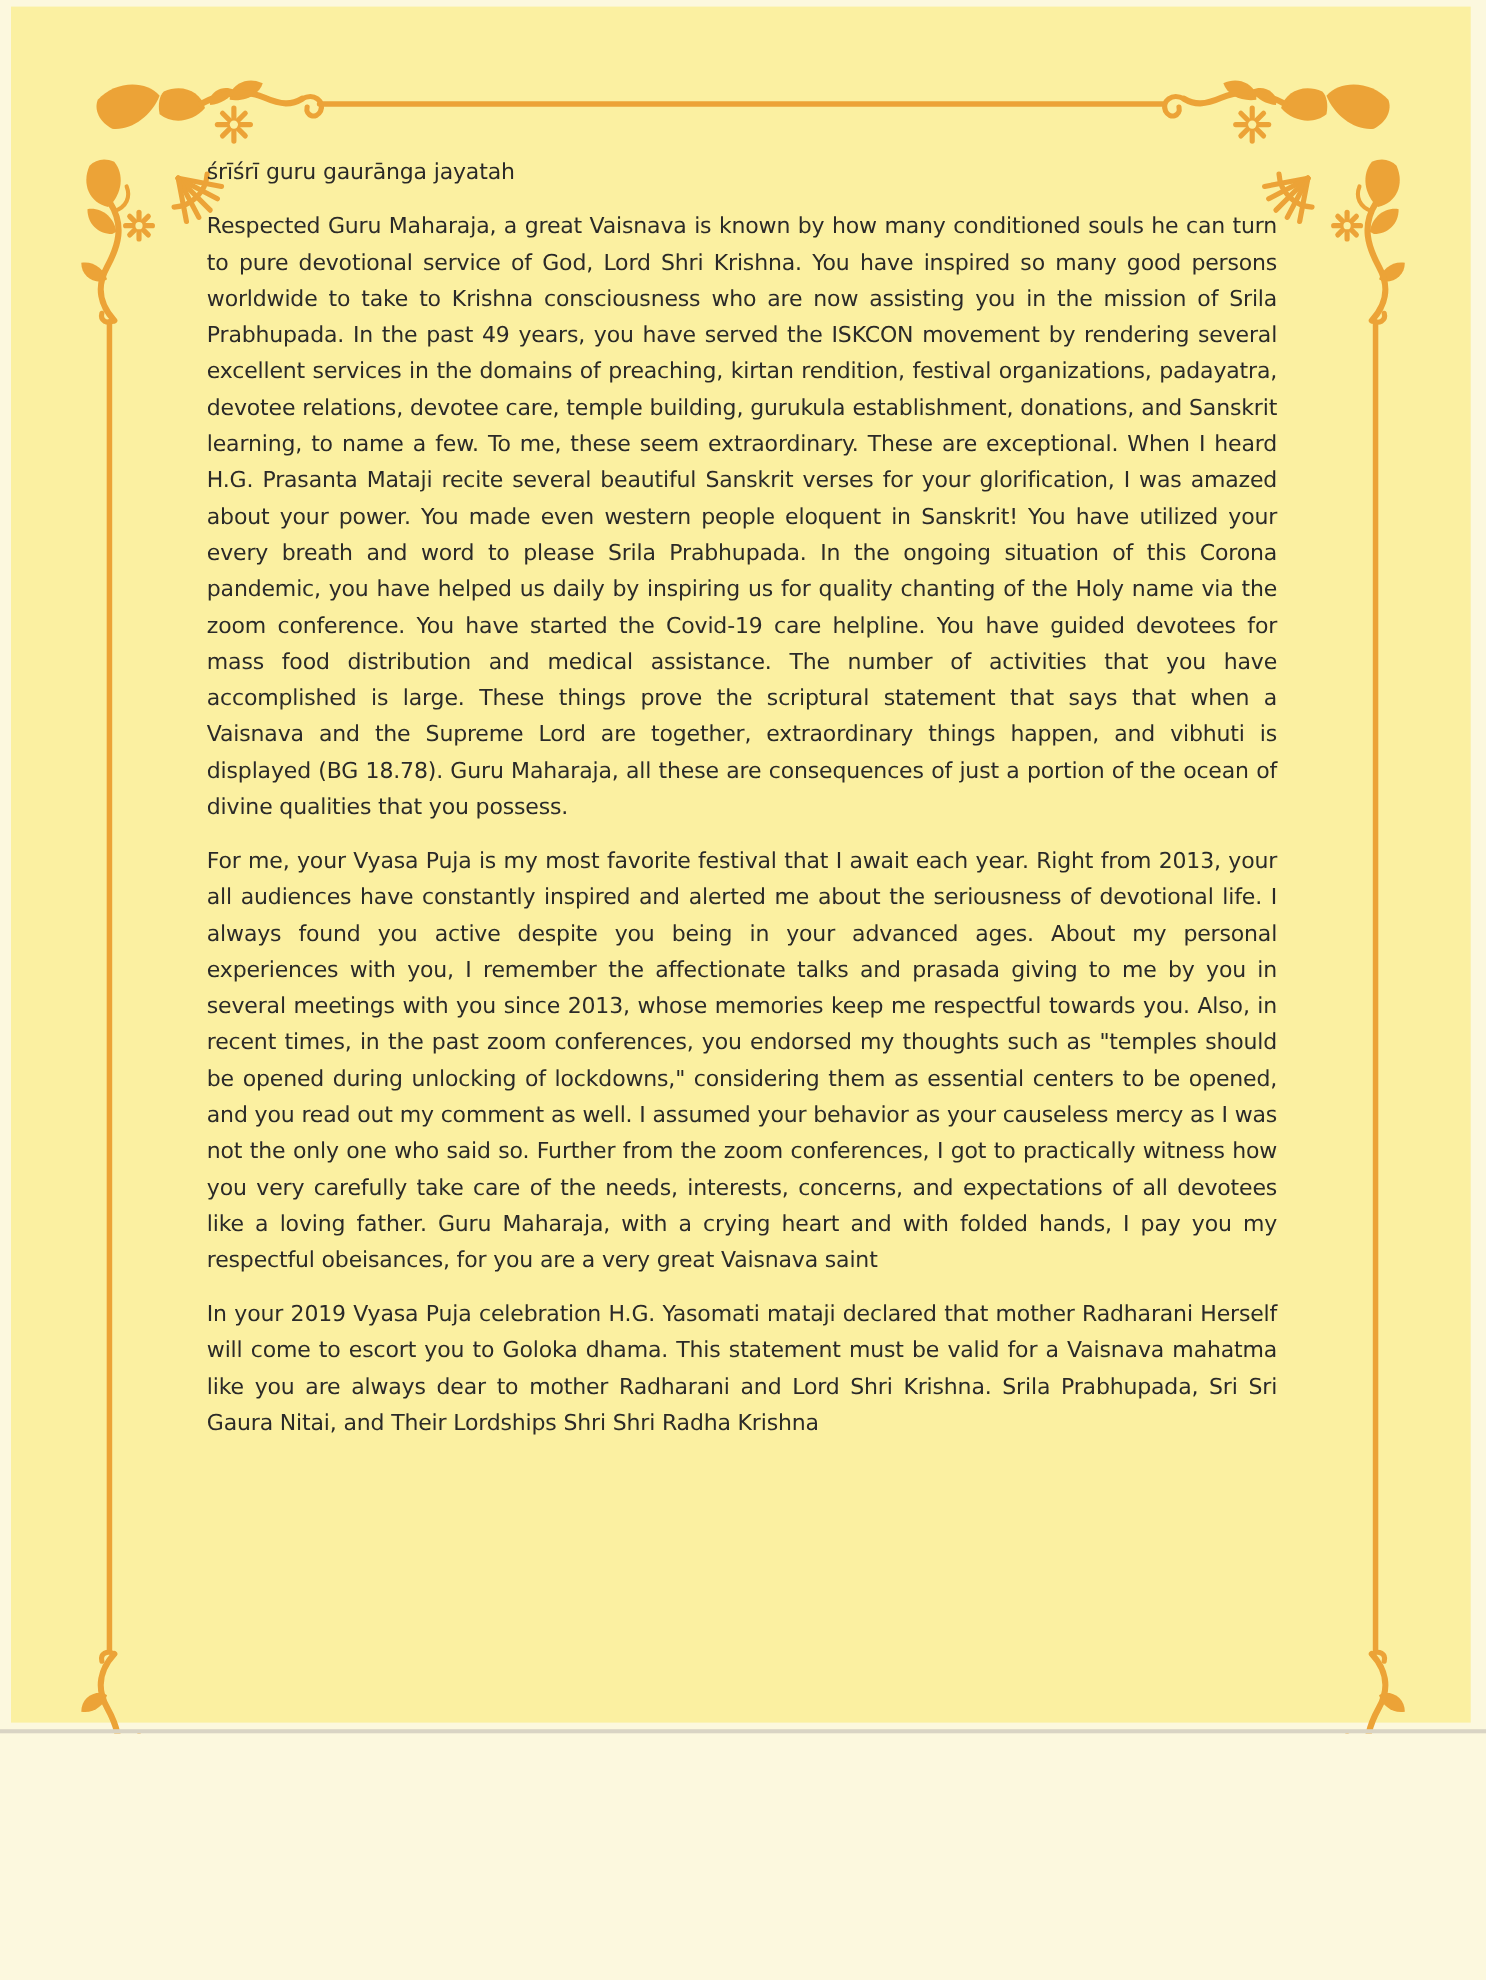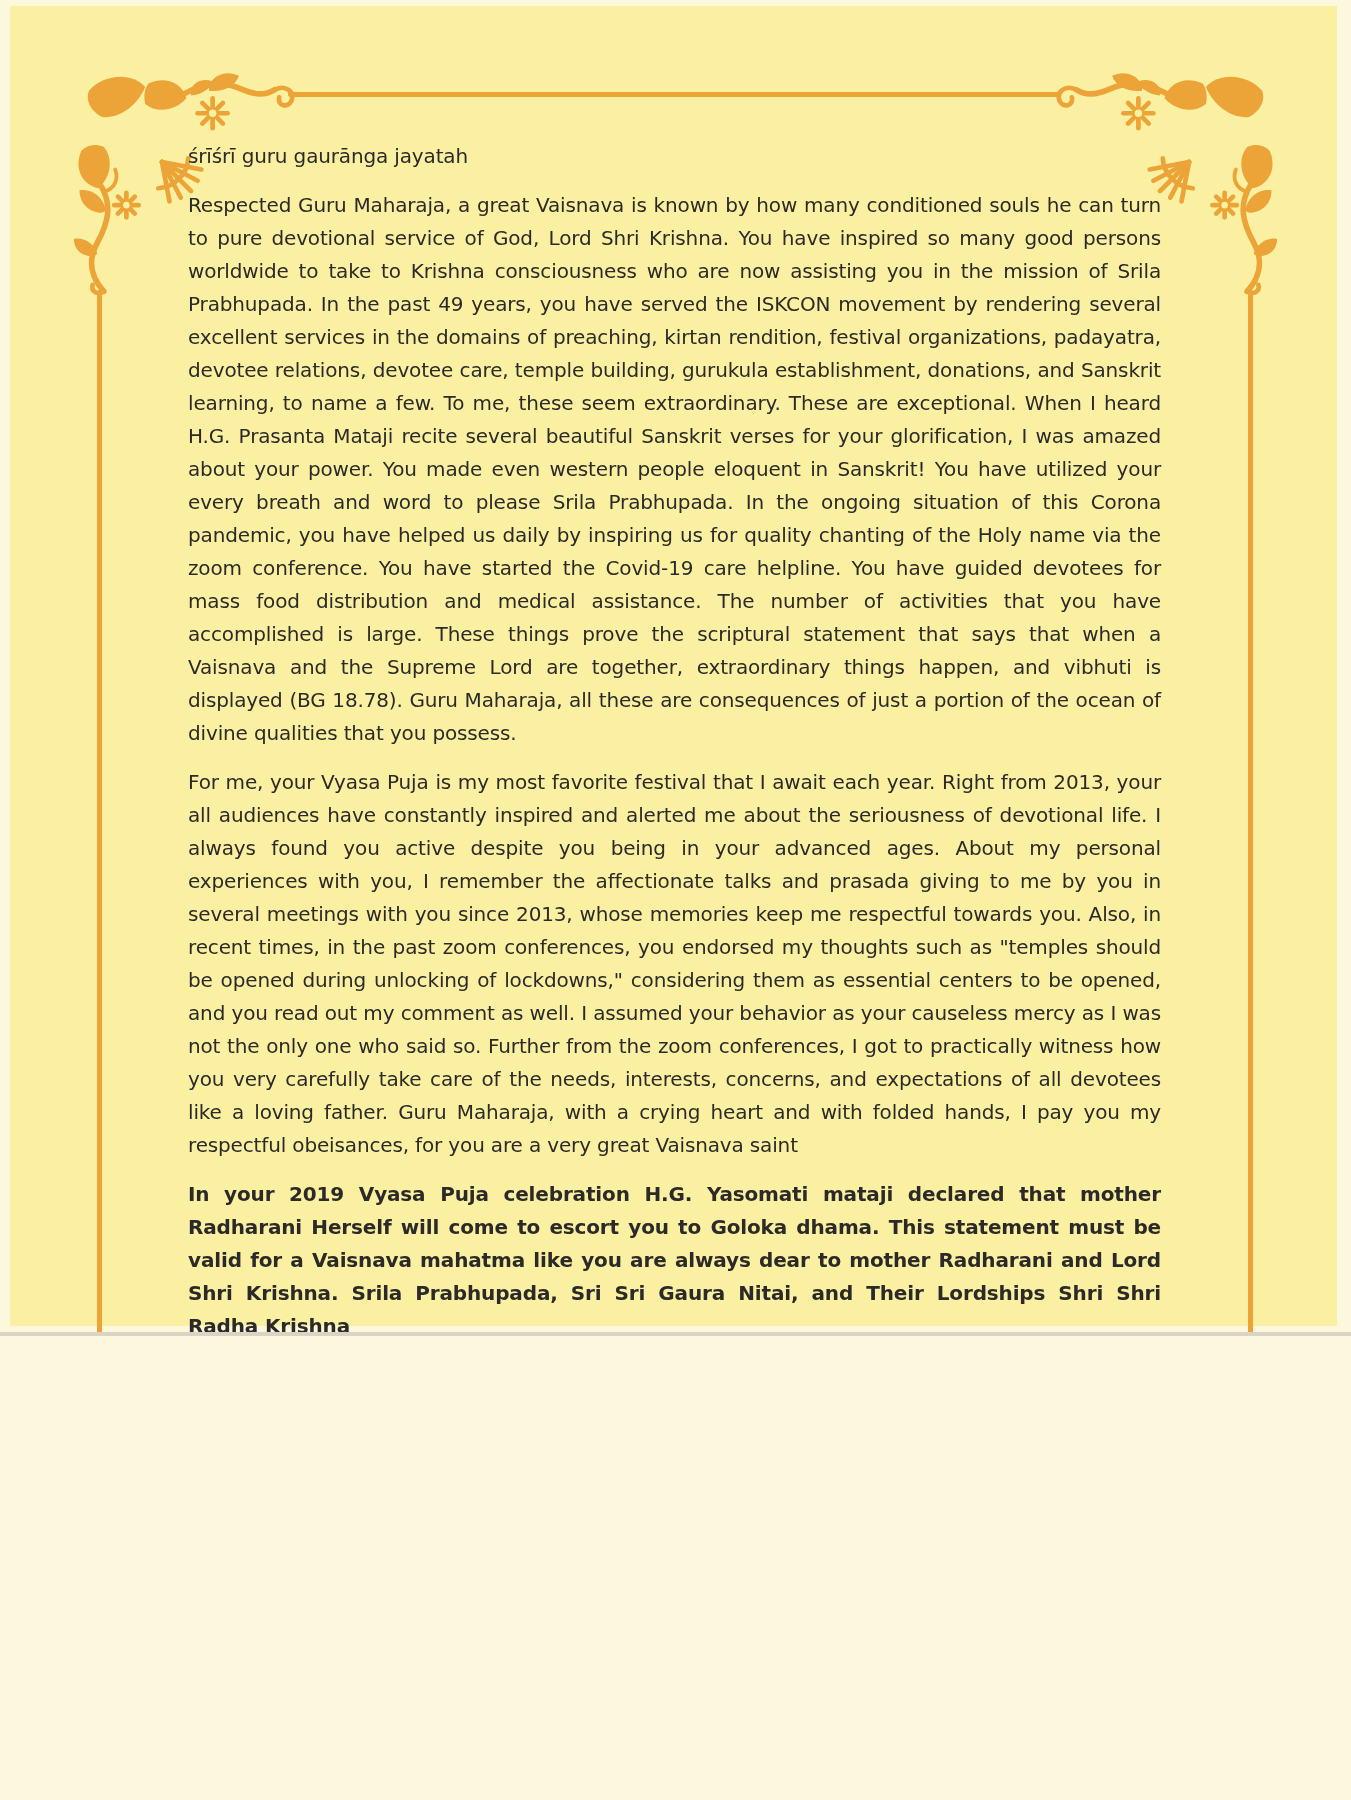--- a/index.html
+++ b/index.html
@@ -3,21 +3,21 @@
 <meta charset="utf-8">
 <style>
   html, body { margin: 0; padding: 0; }
   body {
     width: 1351px; height: 1800px;
     font-family: "DejaVu Sans", "Liberation Sans", sans-serif;
     background: #fcf8de;
   }
   .canvas {
     position: relative;
-    width: 1351px; height: 1336px;
+    width: 1351px; height: 1576px;
     background: var(--edge, #fcf8de);
     overflow: hidden;
   }
   .canvas::after {
     content: "";
     position: absolute; left: 0; right: 0; bottom: 0; height: 4px;
     background: #d9d4c4;
   }
   .sheet {
     position: absolute;
@@ -48,21 +48,21 @@
     left: 188px; top: 140px; width: 973px;
     font-size: 20px; line-height: 33px;
     letter-spacing: -0.15px;
     color: var(--text, #2b2a28);
   }
   .content p { margin: 0 0 16px 0; }
   .content p.body-para {
     text-align: justify;
     text-align-last: left;
   }
-  .content p:last-child { margin-bottom: 0; font-weight: bold; }
+  .content p:last-child { margin-bottom: 0; }
   .page-number {
     position: absolute;
     left: 188px; top: 1658px; width: 973px;
     text-align: right;
     font-size: 23px; line-height: 30px;
     color: var(--page-number, #d3281e);
   }
 </style>
 </head>
 <body>

